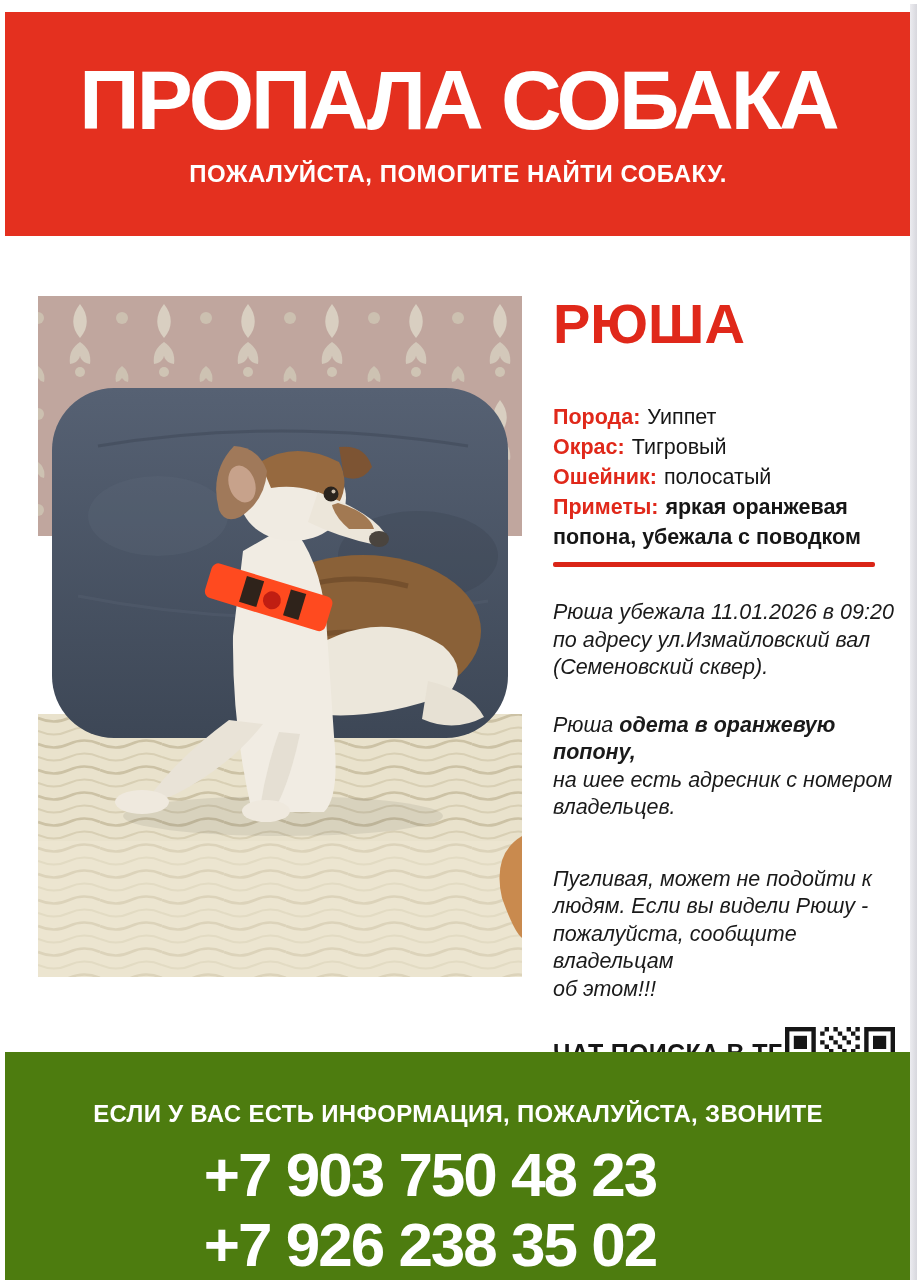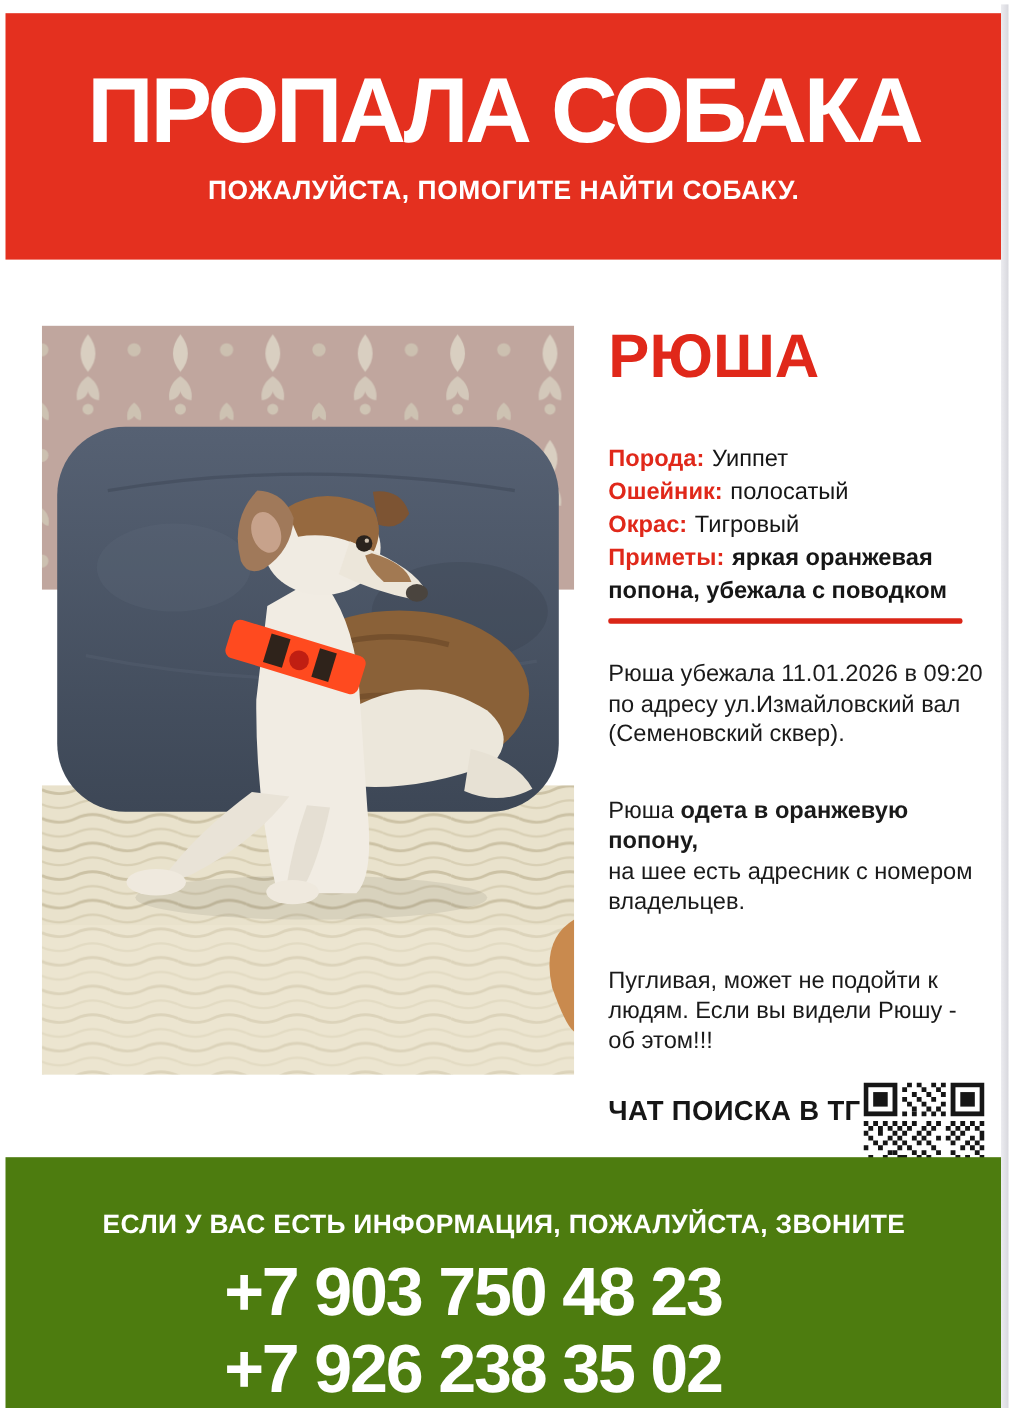--- a/index.html
+++ b/index.html
@@ -27,23 +27,23 @@
 
   
   .info { position:absolute; left:553px; top:292px; width:342px; color:#161616; }
   .dog-name { font-size:56px; line-height:56px; font-weight:800; color:#e0281a; letter-spacing:0px; }
   .attrs { margin-top:50px; font-size:21.5px; line-height:30px; }
   .attr-label { color:#e0281a; font-weight:700; margin-right:7px; }
   .attr-value { color:#161616; font-weight:400; }
   .attr-value.strong { font-weight:700; }
   .divider { margin-top:10px; width:322px; height:5px; background:#da2517; border-radius:2px; }
   .para { font-size:21.5px; line-height:27.5px; font-weight:400; color:#1a1a1a; }
-  .para .line { display:block; }
+  .para .line { display:block;font-style:italic; }
   .para.p1 { margin-top:32px; }
-  .para.p2 { margin-top:42px; }
+  .para.p2 { margin-top:30px; }
   .para.p3 { margin-top:44px; }
   .para b { font-weight:700; }
   .chat-row { margin-top:24px; display:flex; align-items:flex-start; }
   .chat-label { font-size:25px; font-weight:700; padding-top:12px; letter-spacing:0.3px; }
   .qr-box { margin-left:auto; width:110px; height:110px; background:#fff; }
   .qr-box svg { display:block; width:110px; height:110px; }
 
   
   .footer-band { position:absolute; left:5px; top:1048px; width:906px; height:252px;
     background:#4d7c0f; color:#fff; text-align:center; }
@@ -142,24 +142,24 @@
   </div>
 
   <section class="info">
     <h2 class="dog-name">РЮША</h2>
 
     <div class="attrs">
       <p class="attr">
         <span class="attr-label">Порода:</span><span class="attr-value">Уиппет</span>
       </p>
       <p class="attr">
+        <span class="attr-label">Окрас:</span><span class="attr-value">Тигровый</span>
+      </p>
+      <p class="attr">
         <span class="attr-label">Ошейник:</span><span class="attr-value">полосатый</span>
-      </p>
-      <p class="attr">
-        <span class="attr-label">Окрас:</span><span class="attr-value">Тигровый</span>
       </p>
       <p class="attr">
         <span class="attr-label">Приметы:</span><span class="attr-value strong">яркая оранжевая попона, убежала с поводком</span>
       </p>
     </div>
 
     <div class="divider"></div>
 
     <p class="para p1">
       <span class="line">Рюша убежала 11.01.2026 в 09:20</span>
@@ -169,20 +169,21 @@
 
     <p class="para p2">
       <span class="line"><span>Рюша </span><b>одета в оранжевую попону,</b></span>
       <span class="line">на шее есть адресник с номером</span>
       <span class="line">владельцев.</span>
     </p>
 
     <p class="para p3">
       <span class="line">Пугливая, может не подойти к</span>
       <span class="line">людям. Если вы видели Рюшу -</span>
+      <span class="line">пожалуйста, сообщите владельцам</span>
       <span class="line">об этом!!!</span>
     </p>
 
     <div class="chat-row">
       <div class="chat-label">ЧАТ ПОИСКА В ТГ</div>
       <div class="qr-box">
         <svg viewBox="0 0 25 25">
           <rect width="25" height="25" fill="#ffffff"></rect>
           <g fill="#161616">
 

